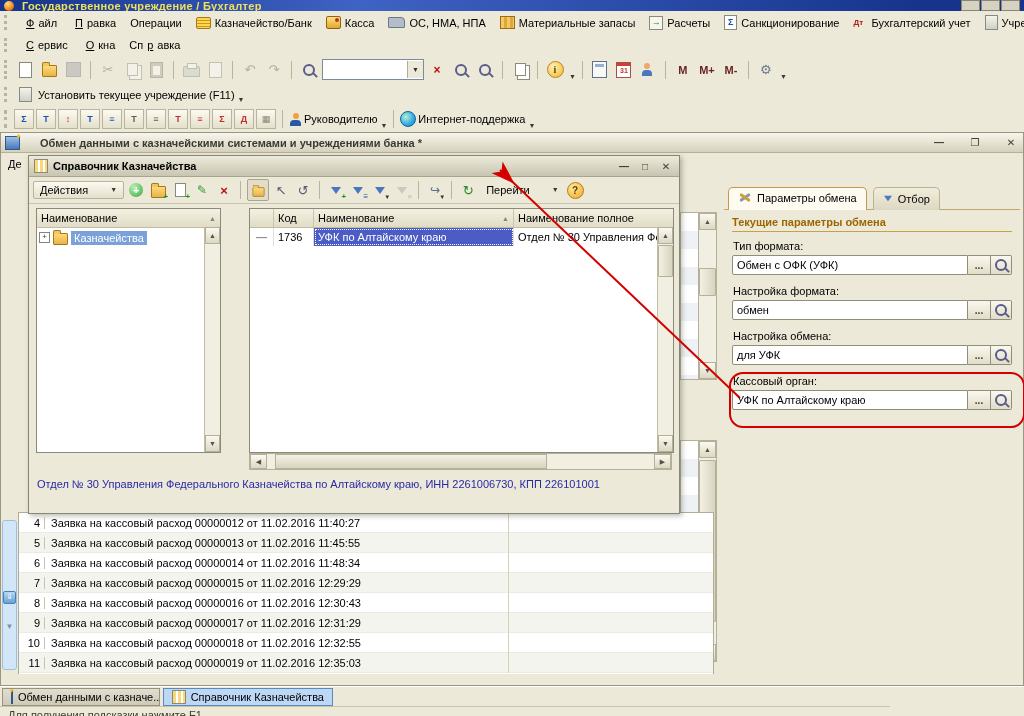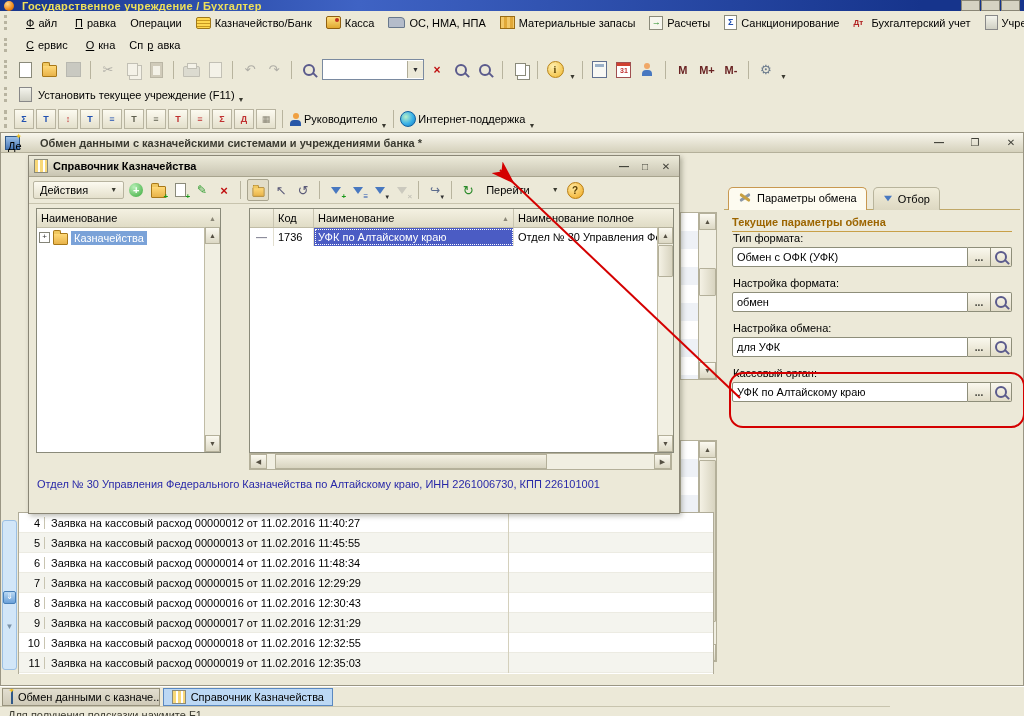--- a/index.html
+++ b/index.html
@@ -103,21 +103,21 @@
   .rpanel{left:724px;top:186px;width:296px;height:478px}
   .tabs{display:flex;gap:6px;padding-left:4px}
   .tab{display:flex;align-items:center;gap:5px;padding:3px 9px 4px;border:1px solid #b8b49c;border-bottom:none;
     border-radius:5px 5px 0 0;background:linear-gradient(#f1edda,#ddd8c2);position:relative;top:1px}
   .tab.active{background:#fdfbf0;border-color:#c89850;z-index:2;padding-bottom:6px}
   .toolsico{width:14px;height:13px;position:relative}
   .toolsico::before{content:"";position:absolute;left:1px;top:5px;width:12px;height:3px;background:#8a98a8;transform:rotate(-35deg);border-radius:2px}
   .toolsico::after{content:"";position:absolute;left:1px;top:5px;width:12px;height:3px;background:#c8a040;transform:rotate(35deg);border-radius:2px}
   .funnel{width:0;height:0;border-left:5px solid transparent;border-right:5px solid transparent;border-top:7px solid #4878c0}
   .rp-body{border-top:1px solid #c0a868;padding:6px 8px 0 8px}
-  .group-title{color:#9c6500;font-weight:bold;padding-bottom:3px;border-bottom:1px solid #c8a048;margin-bottom:0}
+  .group-title{color:#9c6500;font-weight:bold;padding-bottom:3px;border-bottom:1px solid #c8a048;margin-bottom:8px}
   .fld{margin-bottom:10px}
   .fld-label{margin:0 0 3px 1px}
   .fld-row{display:flex;align-items:stretch;height:20px}
   .fld-row input{flex:1;border:1px solid #8e8e7a;border-radius:2px 0 0 2px;padding:0 4px;font-size:11px;
     font-family:"Liberation Sans","DejaVu Sans",sans-serif;background:#fff;min-width:0}
   .fld-btn{width:22px;border:1px solid #8e8e7a;border-left:none;background:linear-gradient(#faf8ee,#e2ddc8);
     display:flex;align-items:center;justify-content:center;font-weight:bold;color:#404038;font-size:10px}
   .fld-mag{width:20px;border:1px solid #8e8e7a;border-left:none;border-radius:0 2px 2px 0;
     background:linear-gradient(#faf8ee,#e2ddc8);display:flex;align-items:center;justify-content:center}
   
@@ -384,21 +384,21 @@
 <div class="abs mdi">
   <div class="mdi-title">
     <span class="mdiico"></span>
     <span style="flex:1">Обмен данными с казначейскими системами и учреждениями банка  *</span>
     <span class="mdi-btn">—</span>
     <span class="mdi-btn">❐</span>
     <span class="mdi-btn">✕</span>
   </div>
 </div>
 
-<span class="abs" style="left:8px;top:140px">Де</span>
+<span class="abs" style="left:8px;top:158px">Де</span>
 
 <div class="abs sliver" style="left:680px;top:212px;width:18px;height:166px"></div>
 <div class="abs vscroll" style="left:698px;top:212px;width:17px;height:166px">
   <span class="sc-btn">▲</span>
   <span class="sc-track">
       <span class="sc-thumb" style="top:38px;height:26px"></span>
     </span>
   <span class="sc-btn">▼</span>
 </div>
 <div class="abs sliver" style="left:680px;top:440px;width:18px;height:220px"></div>

